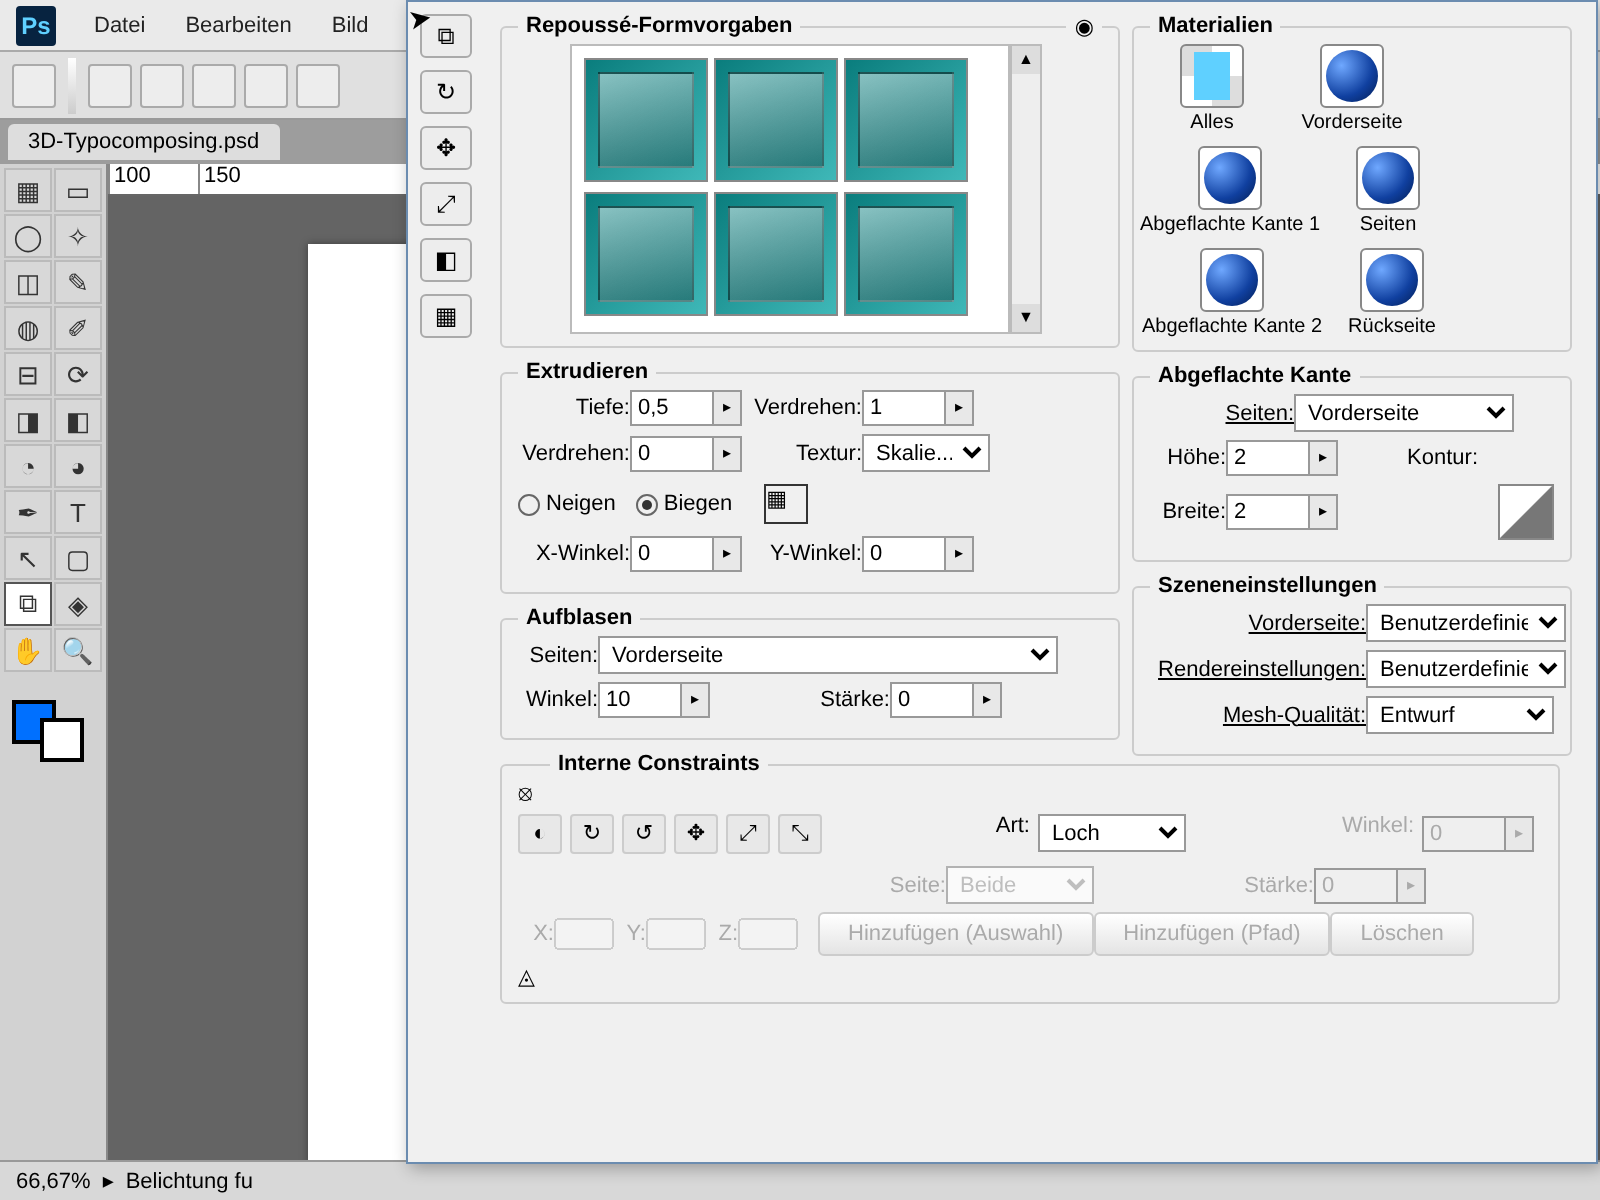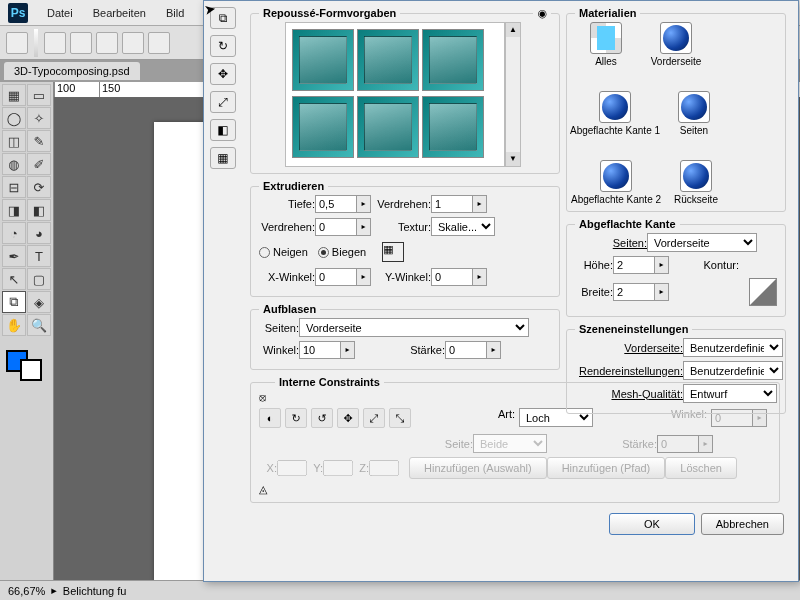--- a/index.html
+++ b/index.html
@@ -43,21 +43,21 @@
 .row{display:flex;align-items:center;gap:0;margin-bottom:4px}
 .lbl{text-align:right;min-width:56px}
 .lbl.u{text-decoration:underline}
 .spin{display:flex;align-items:center}
 .spin input{width:42px;height:18px;border:1px solid #999;padding:0 3px;text-align:left}
 .spin .arr{width:14px;height:18px;border:1px solid #999;border-left:0;background:#e8e8e8;font-size:8px;text-align:center;line-height:16px}
 select{height:19px;border:1px solid #999;background:#fff;font-size:11px;padding:0 2px}
 .radio{display:flex;align-items:center;gap:3px;margin-right:10px}
 .radio .rdot{width:11px;height:11px;border:1px solid #666;border-radius:50%;display:flex;align-items:center;justify-content:center}
 .radio .rdot.on::after{content:"";width:5px;height:5px;background:#333;border-radius:50%}
-.matgrid{display:flex;flex-wrap:wrap;gap:24px 8px}
+.matgrid{display:flex;flex-wrap:wrap;gap:6px 8px}
 .matitem{display:flex;flex-direction:column;align-items:center;gap:2px;width:62px}
 .matitem .sphere{width:32px;height:32px;border:1px solid #888;border-radius:3px;padding:2px;background:#fff}
 .sphere .ball{width:26px;height:26px;border-radius:50%;background:radial-gradient(circle at 30% 30%,#6fa8ff,#1040a0 60%,#021c50)}
 .matitem.first .sphere{background:repeating-conic-gradient(#fff 0 25%,#ddd 0 50%)}
 .matitem.first .ball{background:#5fd0ff;width:18px;height:24px;border-radius:0;margin:1px auto}
 .matitem .mlbl{font-size:10px;text-align:center;white-space:nowrap}
 .kon{width:28px;height:28px;border:1px solid #888;background:linear-gradient(135deg,#fff 49%,#777 51%)}
 .bottom-row{display:flex;gap:6px;padding:4px 8px;align-items:center}
 .btn{height:22px;border:1px solid #888;background:linear-gradient(#fff,#e4e4e4);border-radius:3px;padding:0 14px;font-size:11px}
 .btn.primary{border:1px solid #4a7dbb;padding:0 34px}
@@ -360,19 +360,15 @@
             <span class="lbl u" style="min-width:108px">Rendereinstellungen:</span>
             <select style="width:100px"><option>Benutzerdefiniert</option></select>
           </div>
         <div class="row">
             <span class="lbl u" style="min-width:108px">Mesh-Qualität:</span>
             <select style="width:100px"><option>Entwurf</option></select>
           </div>
       </div>
     </div>
   </div>
-  <div class="bottom-row" style="justify-content:flex-end;padding-right:14px">
-    <button class="btn primary">OK</button>
-    <button class="btn">Abbrechen</button>
-  </div>
 </div>
 
 <div class="cursor-arrow">➤</div>
 
 </body></html>

